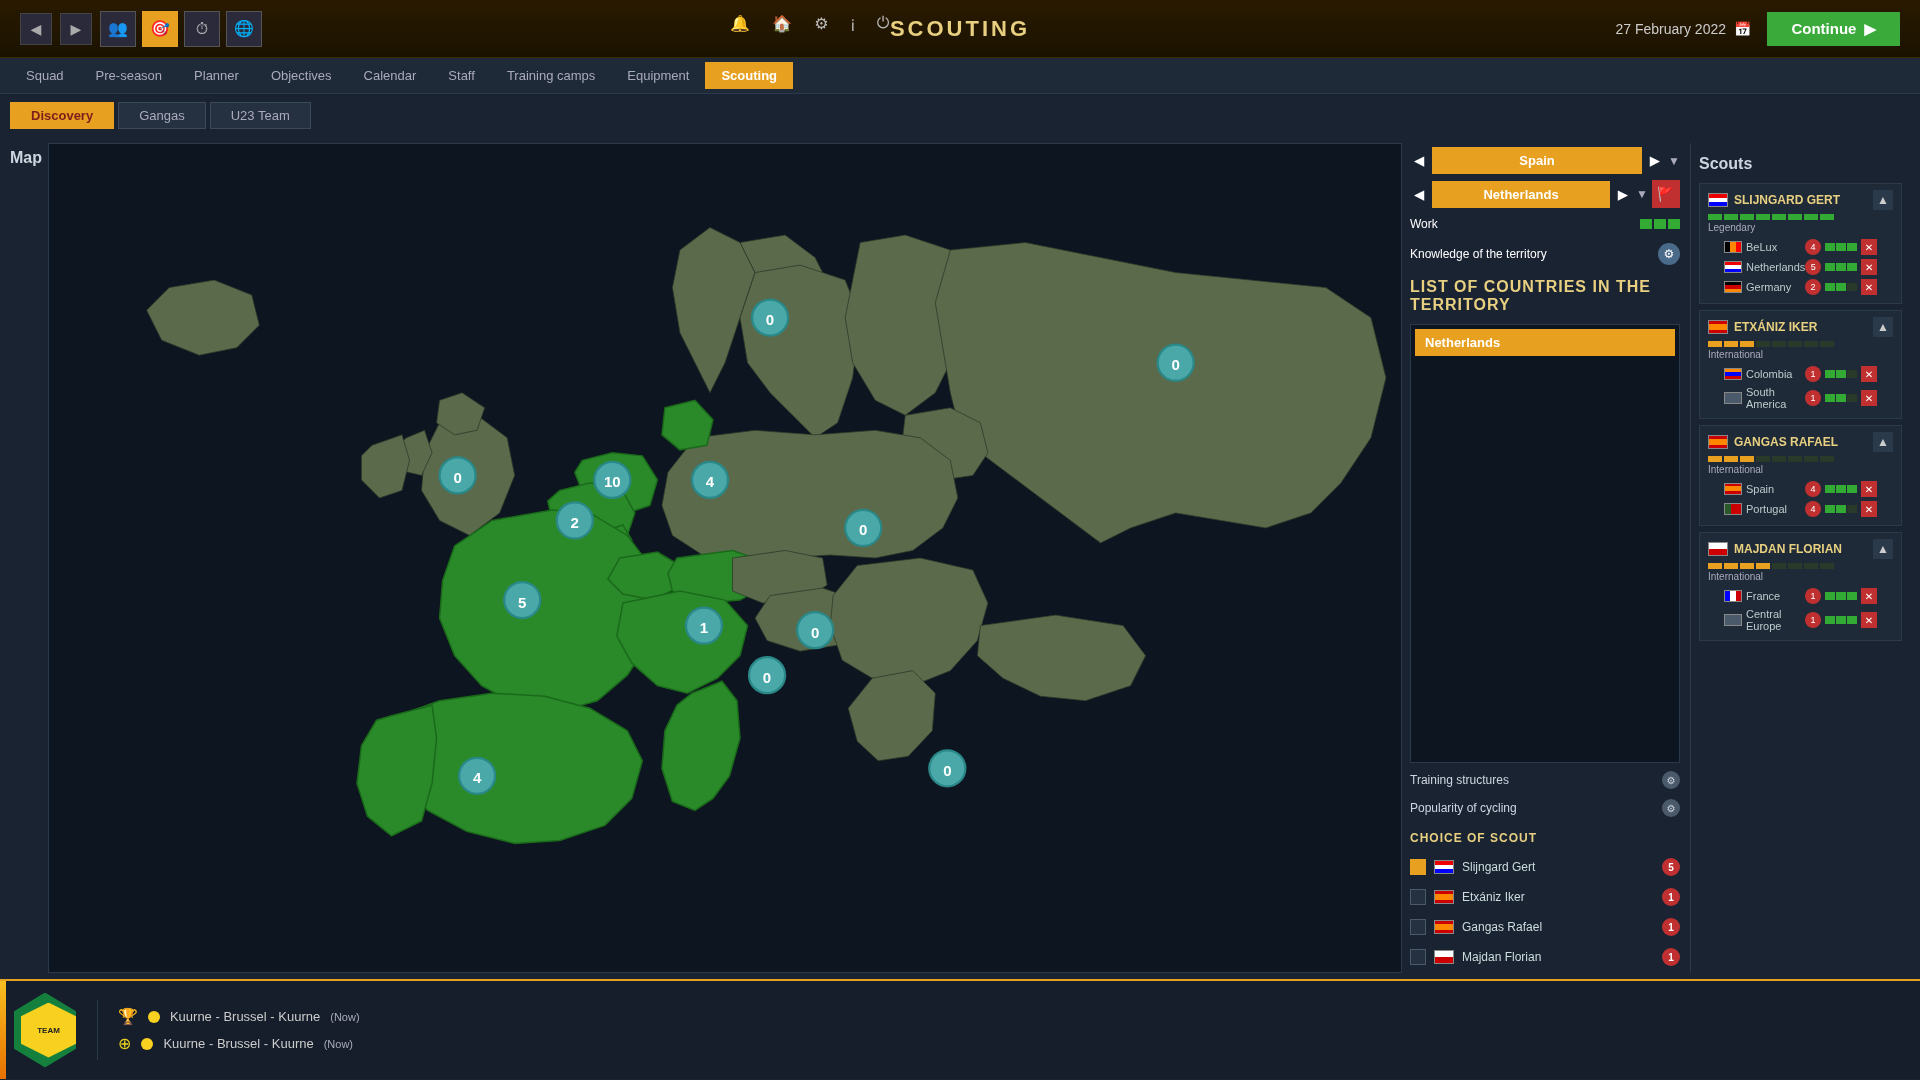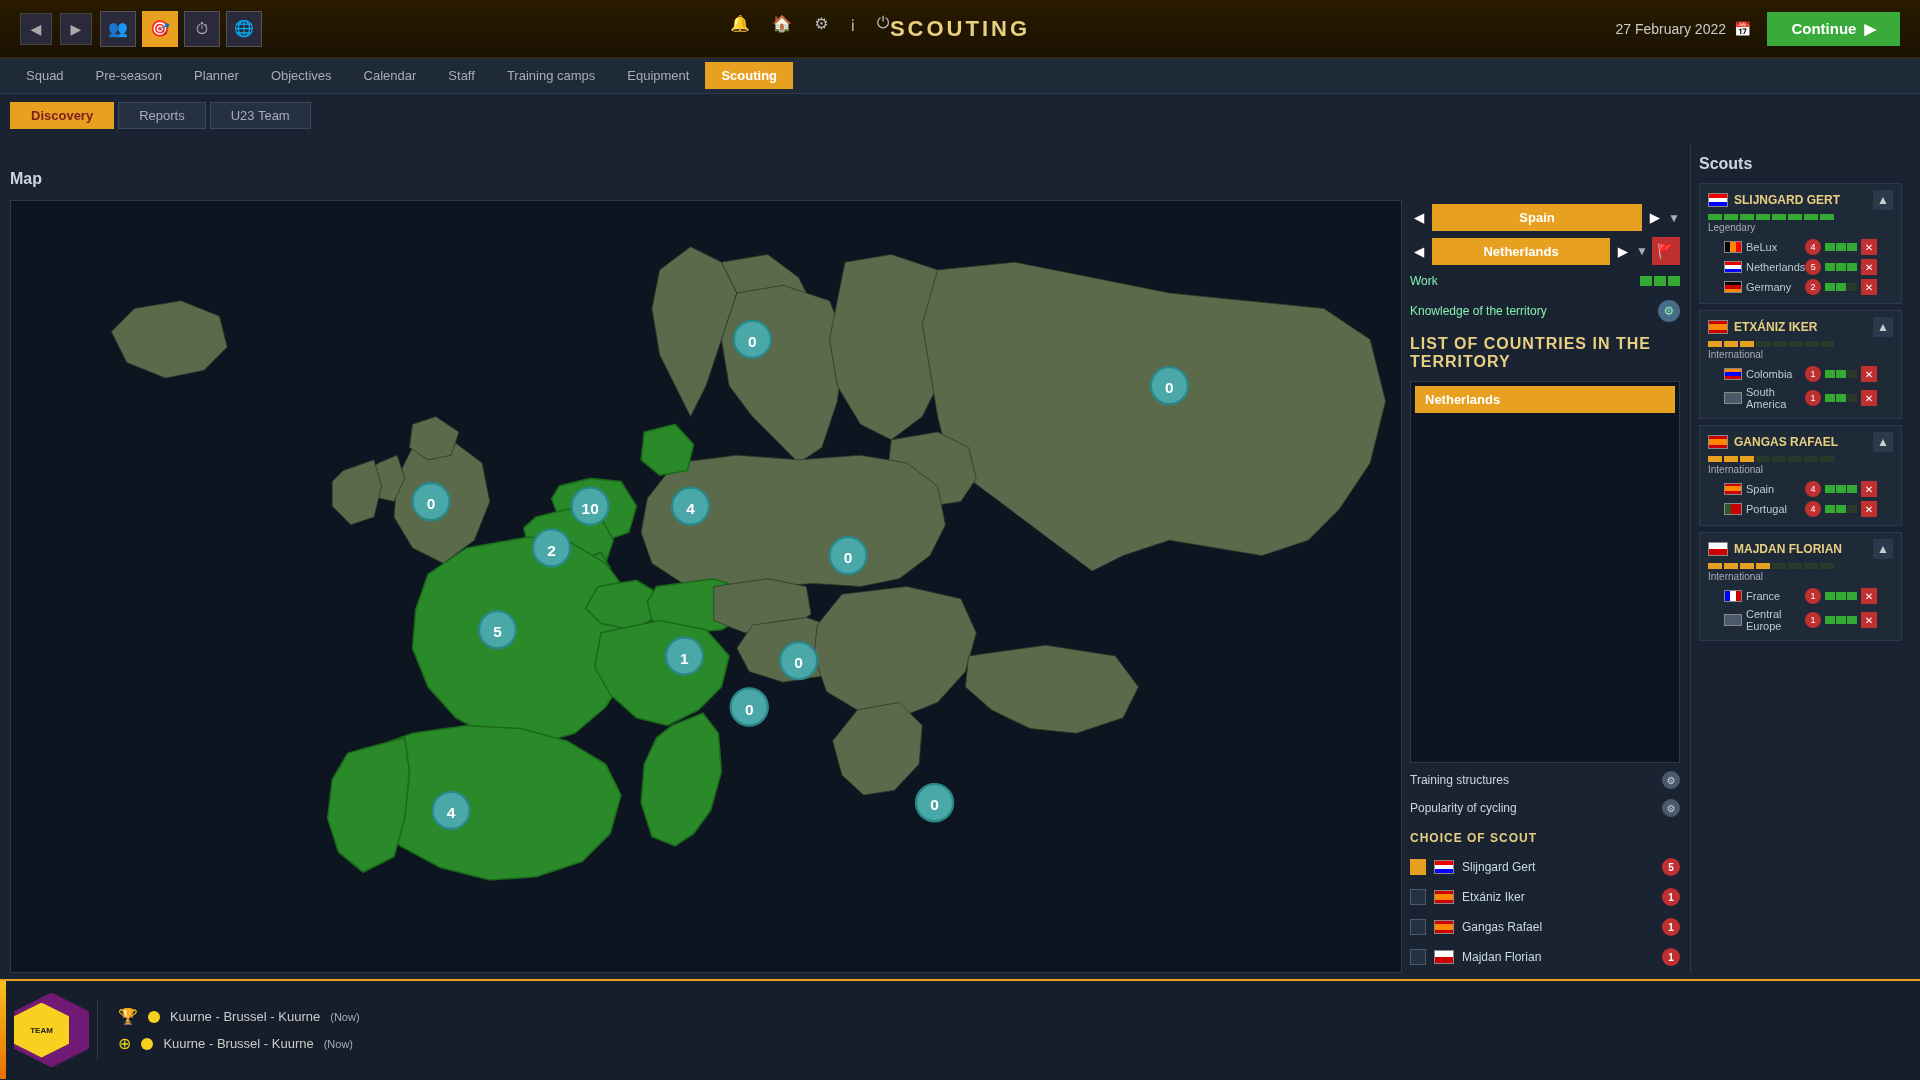--- a/index.html
+++ b/index.html
@@ -151,21 +151,21 @@
       background: #0d1520;
       border: 1px solid #2a3a4a;
       position: relative;
       overflow: hidden;
     }
     .info-row {
       display: flex;
       align-items: center;
       justify-content: space-between;
       font-size: 12px;
-      color: #86efac;
+      color: #ffffff;
       padding: 3px 0;
     }
     .countries-list-header {
       font-size: 16px;
       font-weight: bold;
       color: #e8d080;
       padding: 4px 0;
       letter-spacing: 1px;
     }
     .countries-list-box {
@@ -465,27 +465,27 @@
   <button class="nav-tab">Objectives</button>
   <button class="nav-tab">Calendar</button>
   <button class="nav-tab">Staff</button>
   <button class="nav-tab">Training camps</button>
   <button class="nav-tab">Equipment</button>
   <button class="nav-tab active">Scouting</button>
 </div>
 
 <div class="sub-tabs">
   <button class="sub-tab active">Discovery</button>
-  <button class="sub-tab">Reports</button>
+  <button class="sub-tab">Gangas</button>
   <button class="sub-tab">U23 Team</button>
 </div>
 
 <div style="display:flex; height: calc(1080px - 58px - 36px - 44px - 100px); padding: 6px 10px; gap: 10px;">
 
-  <div style="flex:1; display:flex; flex-direction:column; gap:6px;margin-top:21px;">
+  <div style="flex:1; display:flex; gap:6px;">
     <div class="section-title">Map</div>
     <div style="display:flex; flex:1; gap:8px;">
 
       <div class="map-container">
         
         <svg viewBox="0 0 900 480" style="width:100%;height:100%;background:#0d1520;">
 
           <rect width="900" height="480" fill="#0d1520"></rect>
 
           <path d="M440,20 L460,30 L470,50 L460,80 L450,110 L440,130 L430,110 L420,90 L415,60 L420,35 Z" fill="#5a6a4a" stroke="#2a3a2a" stroke-width="0.5"></path>
@@ -849,21 +849,21 @@
       </div>
     </div>
 
   </div>
 </div>
 
 <div class="bottom-bar">
   <div style="width:6px;height:100%;background:linear-gradient(180deg,#f8c020,#e87000);"></div>
 
   <div style="width:75px;height:75px;margin:0 8px;position:relative;flex-shrink:0;">
-    <div style="width:75px;height:75px;background:#701a75;clip-path:polygon(50% 0%,100% 25%,100% 75%,50% 100%,0% 75%,0% 25%);display:flex;align-items:center;justify-content:flex-start;">
+    <div style="width:62px;height:75px;background:#15803d;clip-path:polygon(50% 0%,100% 25%,100% 75%,50% 100%,0% 75%,0% 25%);display:flex;align-items:center;justify-content:flex-end;">
       <div style="width:55px;height:55px;background:#f8d020;clip-path:polygon(50% 0%,100% 25%,100% 75%,50% 100%,0% 75%,0% 25%);display:flex;align-items:center;justify-content:center;font-size:8px;color:#222;font-weight:bold;text-align:center;">TEAM</div>
     </div>
   </div>
 
 
   <div class="divider"></div>
 
   <div class="race-info">
     <div class="race-row">
       <span class="race-icon">🏆</span>

